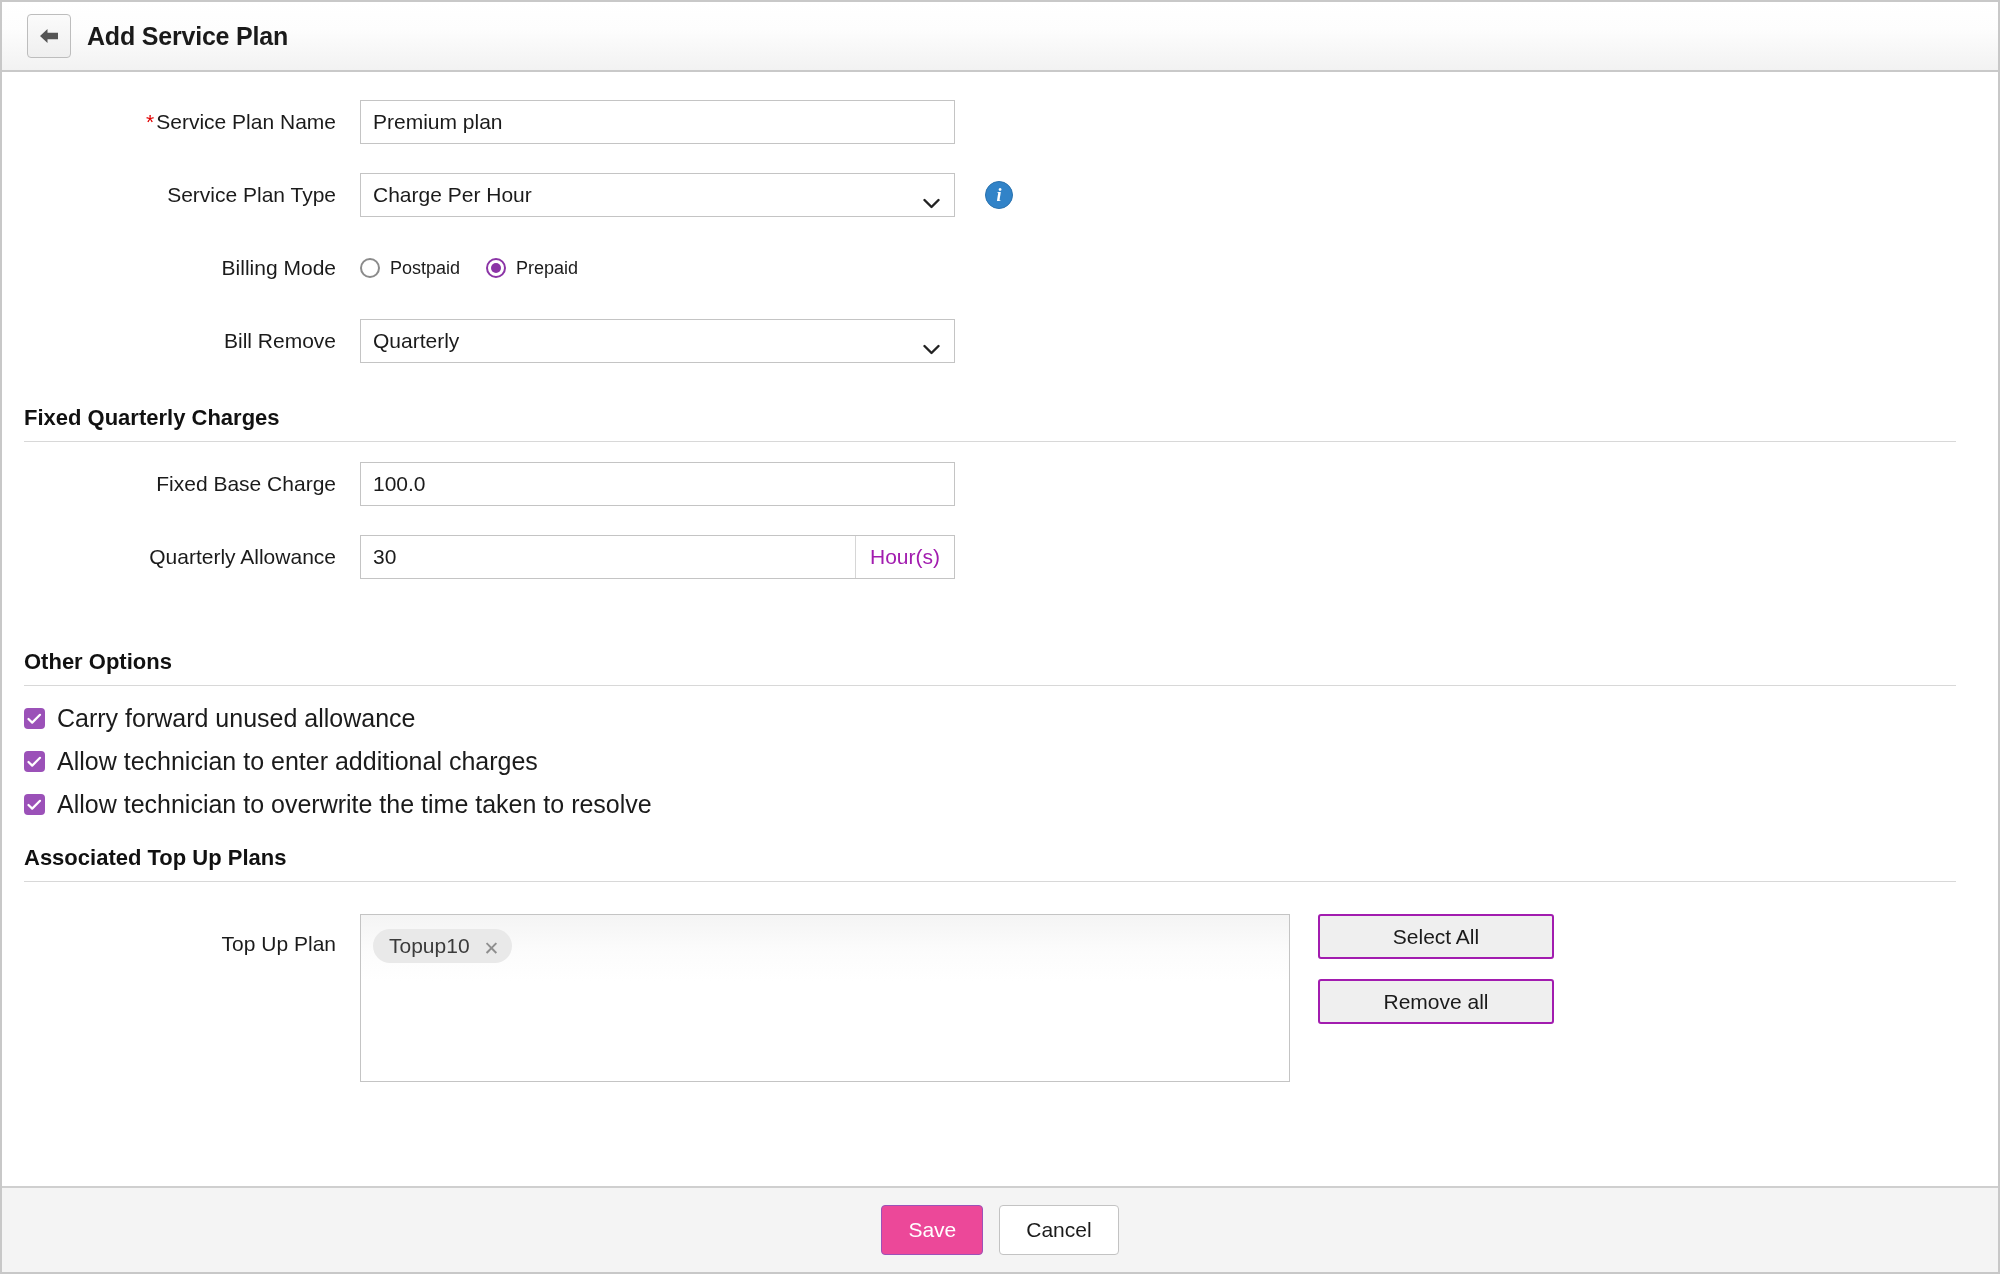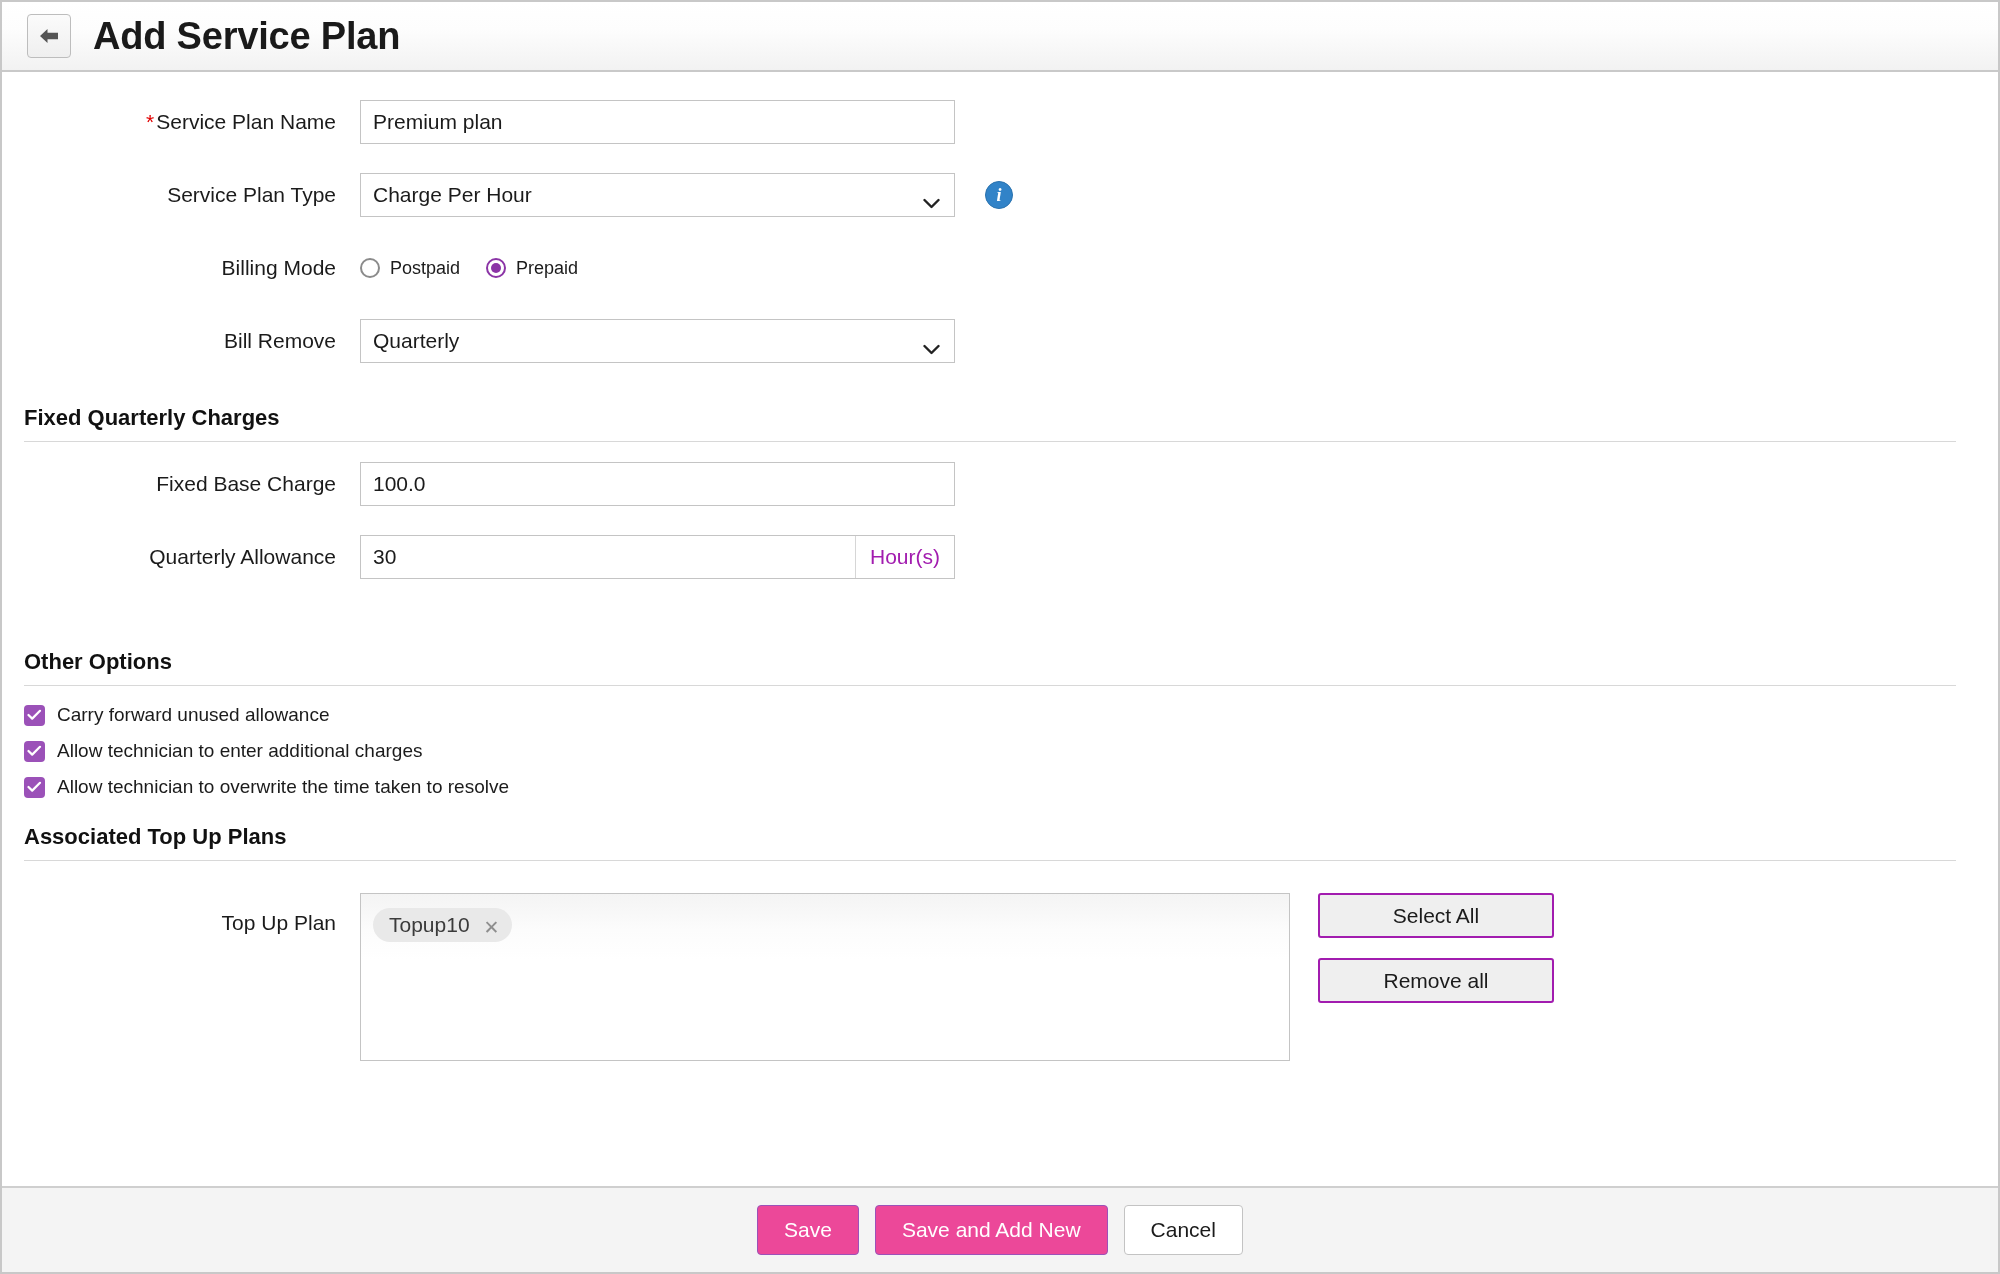--- a/index.html
+++ b/index.html
@@ -35,22 +35,22 @@
   .back-btn {
     width: 44px; height: 44px;
     background: linear-gradient(to bottom,#fbfbfb,#efefef);
     border: 1px solid #bdbdbd;
     border-radius: 4px;
     display: flex; align-items: center; justify-content: center;
     cursor: pointer;
   }
   .back-btn svg { display:block; }
   .page-title {
-    margin-left: 22px;
-    font-size: 38px;
+    margin-left: 16px;
+    font-size: 25px;
     font-weight: bold;
     color: #1a1a1a;
     letter-spacing: -0.2px;
   }
 
   
   .body-scroll {
     flex: 1 1 auto;
     background: #ffffff;
     padding: 0 28px;
@@ -178,21 +178,21 @@
   
   .chk-row { display: flex; align-items: center; margin-bottom: 14px; cursor: pointer; }
   .chk {
     width: 21px; height: 21px;
     border-radius: 4px;
     background: #9b51b8;
     display: flex; align-items: center; justify-content: center;
     flex: 0 0 auto;
   }
   .chk svg { display: block; }
-  .chk-label { font-size: 19px; color: #1b1b1b; margin-left: 12px; }
+  .chk-label { font-size: 25px; color: #1b1b1b; margin-left: 12px; }
 
   
   .topup-wrap { display: flex; align-items: flex-start; }
   .chipbox {
     width: 930px;
     height: 168px;
     border: 1px solid #c4c4c4;
     background: linear-gradient(to bottom, #f4f4f4 0%, #fcfcfc 22%, #ffffff 40%, #ffffff 100%);
     padding: 14px 12px;
   }
@@ -383,17 +383,16 @@
           <button class="gray-btn">Select All</button>
           <button class="gray-btn">Remove all</button>
         </div>
       </div>
     </div>
 
   </div>
 
   <div class="footer">
     <button class="btn btn-primary">Save</button>
-    <button class="btn btn-primary">Save and Add New</button>
     <button class="btn btn-cancel">Cancel</button>
   </div>
 
 </div>
 
 </body></html>

